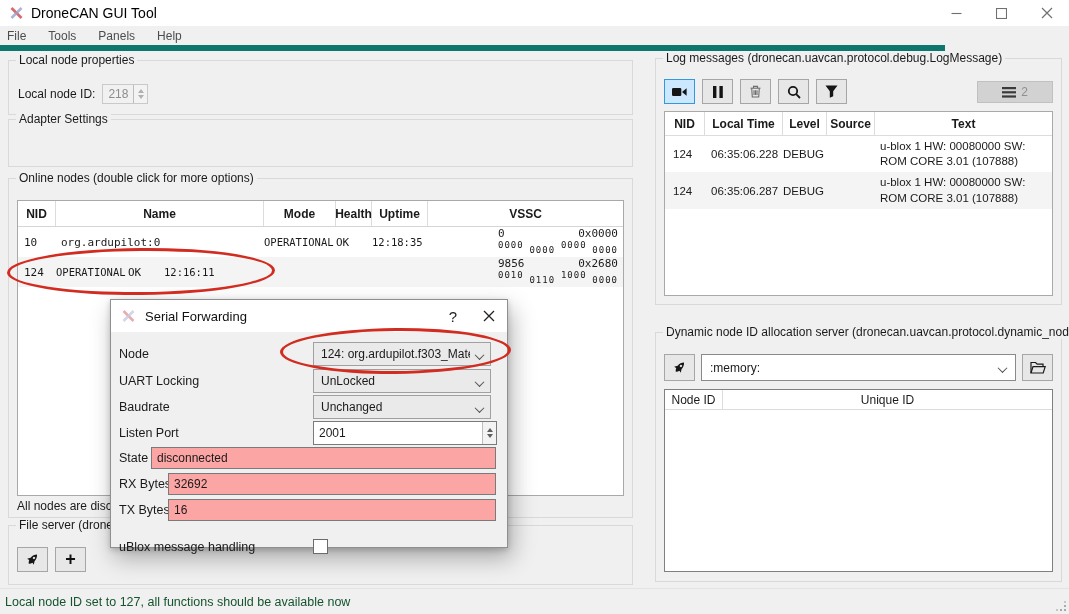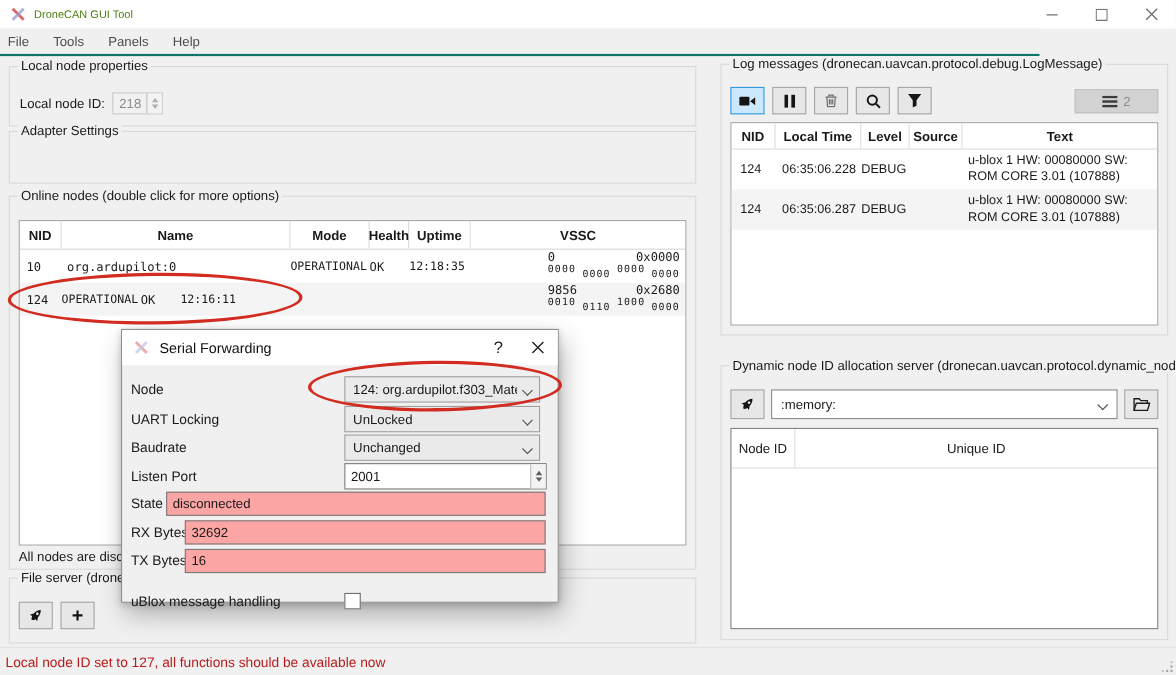--- a/index.html
+++ b/index.html
@@ -7,25 +7,25 @@
   body {
     position: relative;
     background:#f0f0f0;
     font-family:"Liberation Sans", sans-serif;
     font-size:12px;
     color:#1a1a1a;
     overflow:hidden;
   }
   
   .titlebar{position:absolute;top:0;left:0;width:1069px;height:26px;background:#ffffff;display:flex;align-items:center;padding-left:9px;}
-  .titlebar .title{color:#4d7c0f;font-size:10px;margin-left:7px;}
+  .titlebar .title{color:#000000;font-size:14px;margin-left:7px;}
   .win-controls{position:absolute;right:0;top:0;height:26px;display:flex;}
   .win-btn{width:45px;height:26px;display:flex;align-items:center;justify-content:center;}
   
-  .menubar{position:absolute;top:26px;left:0;width:945px;height:25px;display:flex;align-items:center;background:#f0f0f0;border-bottom:2px solid #0f766e;text-align:center;}
+  .menubar{position:absolute;top:26px;left:0;width:945px;height:25px;display:flex;align-items:center;background:#f0f0f0;border-bottom:6px solid #0f766e;text-align:center;}
   .menu-item{padding:0 11px;color:#4d4d4d;}
   .menu-item:first-child{padding-left:7px;}
   
   .groupbox{position:absolute;border:1px solid #d9d9d9;}
   .gb-title{position:absolute;top:-8px;left:7px;background:#f0f0f0;padding:0 3px;color:#1a1a1a;white-space:nowrap;}
   
   .spin{display:flex;align-items:stretch;border:1px solid #7a7a7a;background:#fff;height:20px;}
   .spin .val{padding:0 5px;display:flex;align-items:center;}
   .spin .arrs{display:flex;flex-direction:column;justify-content:center;align-items:center;gap:2px;border-left:1px solid #bdbdbd;width:14px;background:#f3f3f3;}
   .spin.disabled{border-color:#c9c9c9;background:#f1f1f1;color:#8d8d8d;}
@@ -84,26 +84,26 @@
   .l-row .lc-time{display:flex;align-items:center;padding-left:6px;}
   .l-row .lc-level{display:flex;align-items:center;}
   .l-row .lc-source{display:flex;align-items:center;}
   .l-row .lc-text{padding:3px 4px 3px 5px;line-height:1.32;}
   #gb-dyn{left:655px;top:332px;width:407px;height:250px;}
   .dyn-row{position:absolute;left:8px;top:21px;right:8px;display:flex;gap:6px;align-items:center;}
   .toolbtn.tall{height:27px;width:31px;}
   .dyn-combo{flex:1;height:27px;background:#fff;border:1px solid #8a8a8a;display:flex;align-items:center;padding:0 22px 0 8px;position:relative;}
   .dyn-combo .chev{position:absolute;right:9px;top:11px;}
   .dtable{position:absolute;left:8px;top:56px;right:8px;bottom:9px;background:#fff;border:1px solid #808080;overflow:hidden;}
-  .d-header{display:flex;height:36px;border-bottom:1px solid #dcdcdc;font-size:12px;}
+  .d-header{display:flex;height:20px;border-bottom:1px solid #dcdcdc;font-size:12px;}
   .d-header > div{display:flex;align-items:center;justify-content:center;height:100%;}
   .dc-nodeid{width:58px;border-right:1px solid #dcdcdc;flex:none;}
   .dc-uid{flex:1;}
   
-  .statusbar{position:absolute;left:0;top:588px;width:1069px;height:26px;display:flex;align-items:center;padding-left:5px;font-size:12.5px;color:#b91c1c;border-top:1px solid #e3e3e3;}
+  .statusbar{position:absolute;left:0;top:588px;width:1069px;height:26px;display:flex;align-items:center;padding-left:5px;font-size:12.5px;color:#14532d;border-top:1px solid #e3e3e3;}
   .resize-grip{position:absolute;right:2px;bottom:2px;width:13px;height:13px;}
   
   .dialog{position:absolute;left:110px;top:299px;width:398px;height:249px;background:#f0f0f0;border:1px solid #8f8f8f;box-shadow:4px 10px 22px rgba(0,0,0,0.30),0 2px 6px rgba(0,0,0,0.18);z-index:50;}
   .dlg-titlebar{position:absolute;top:0;left:0;right:0;height:32px;background:#fff;display:flex;align-items:center;padding-left:10px;}
   .dlg-title{margin-left:9px;font-size:13px;color:#111;}
   .dlg-controls{margin-left:auto;display:flex;height:32px;}
   .dlg-btn{width:36px;height:32px;display:flex;align-items:center;justify-content:center;font-size:15px;color:#222;}
   .drow{position:absolute;left:8px;right:10px;display:flex;align-items:center;}
   .drow .dlabel{font-size:12.5px;white-space:nowrap;}
   .dcombo{position:absolute;left:194px;top:0;width:178px;height:24px;background:#eaeaea;border:1px solid #a0a0a0;display:flex;align-items:center;padding:0 20px 0 7px;}

